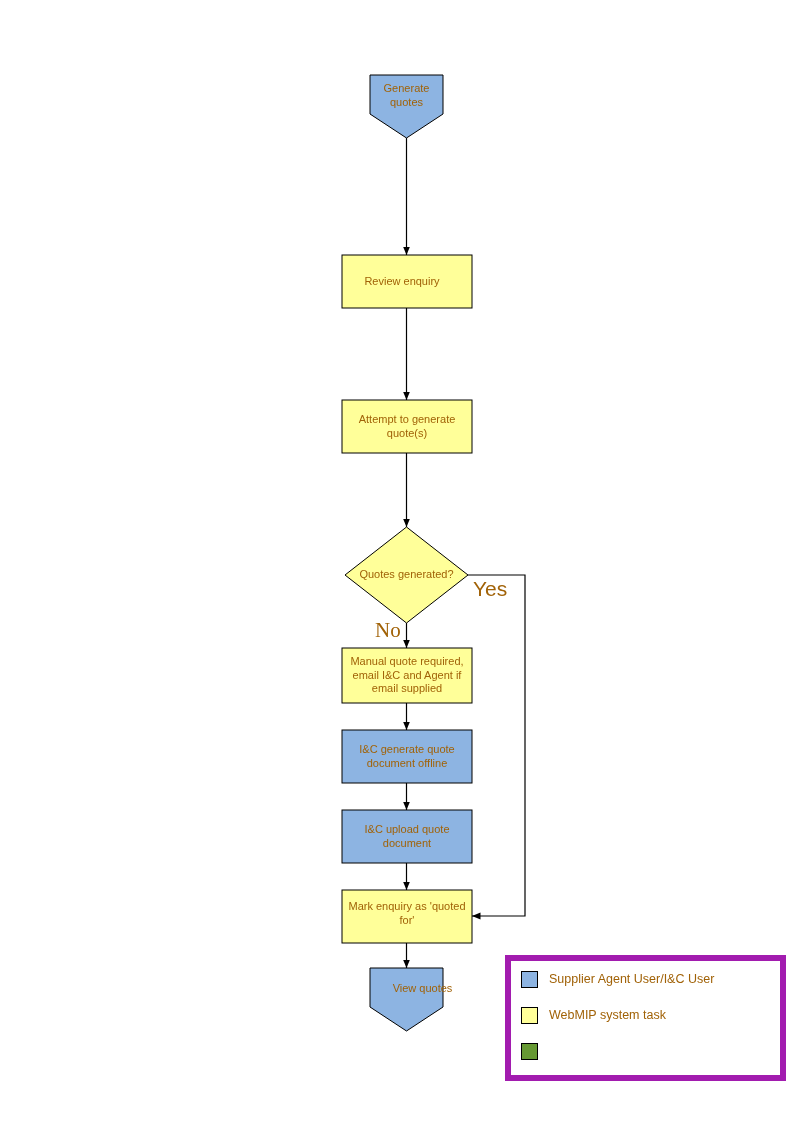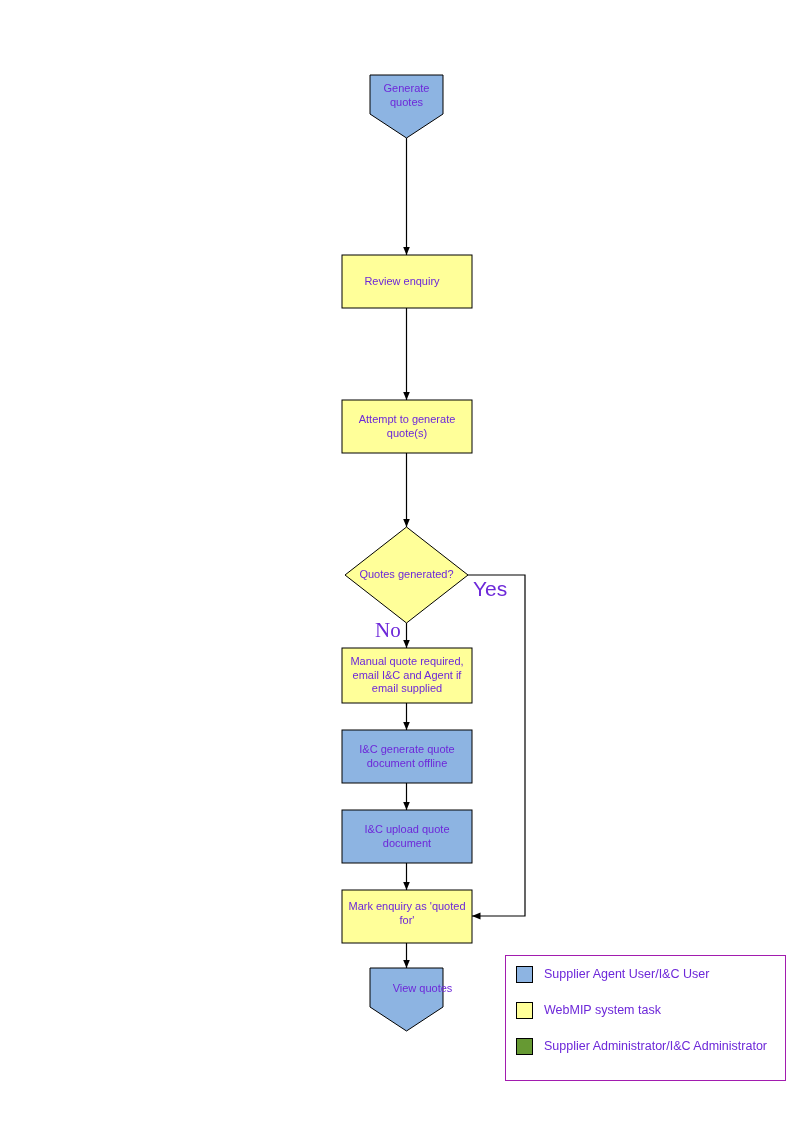--- a/index.html
+++ b/index.html
@@ -2,21 +2,21 @@
 <html><head>
 <meta charset="utf-8">
 <style>
   html, body { margin: 0; padding: 0; background: #ffffff; }
   .canvas {
     position: relative;
     width: 794px;
     height: 1123px;
     background: #ffffff;
     font-family: "Liberation Sans", sans-serif;
-    color: #6d28d9;
+    color: #a16207;
     overflow: hidden;
   }
   .layer { position: absolute; left: 0; top: 0; }
   .conn { stroke: #000000; stroke-width: 1.2; fill: none; }
   .shape { stroke: #000000; stroke-width: 1; }
   .fill-blue   { fill: #8DB4E2; }
   .fill-yellow { fill: #FFFF99; }
   .lbl {
     position: absolute;
     display: flex;
@@ -33,21 +33,21 @@
     font-size: 21px;
     line-height: 1;
     background: transparent;
   }
   .legend {
     position: absolute;
     left: 505px;
     top: 955px;
     width: 281px;
     height: 126px;
-    border: 1px solid #a21caf;
+    border: 6px solid #a21caf;
     background: #ffffff;
     box-sizing: border-box;
     padding: 10px 10px 0 10px;
   }
   .legend-row {
     display: flex;
     align-items: center;
     margin-bottom: 19px;
   }
   .swatch {
@@ -125,17 +125,16 @@
     <div class="legend-row">
       <span class="swatch swatch-blue"></span>
       <span class="legend-text">Supplier Agent User/I&amp;C User</span>
     </div>
     <div class="legend-row">
       <span class="swatch swatch-yellow"></span>
       <span class="legend-text">WebMIP system task</span>
     </div>
     <div class="legend-row">
       <span class="swatch swatch-green"></span>
-      <span class="legend-text">Supplier Administrator/I&amp;C Administrator</span>
     </div>
   </div>
 
 </div>
 
 </body></html>

